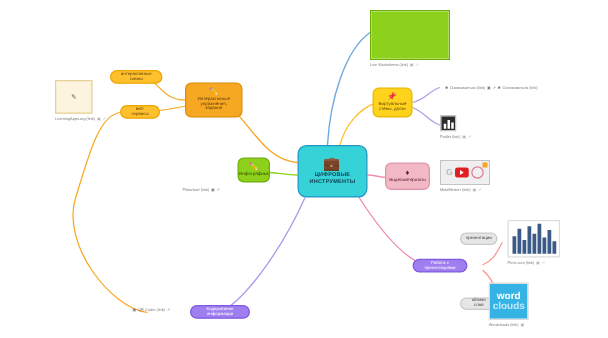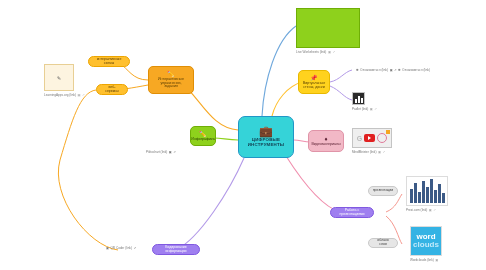--- a/index.html
+++ b/index.html
@@ -240,21 +240,21 @@
         <i style="left:35px;width:3px;height:10px;"></i>
       </div>
     </div>
     <div class="caption">
       <span>Prezi.com (link)</span>
       <span class="mini">▣</span>
       <span class="mini">↗</span>
     </div>
   </div>
 
-  <div class="imgcard" style="left:410px;top:226px;">
+  <div class="imgcard" style="left:391px;top:226px;">
     <div class="imgbox" style="width:32px;height:30px;padding:0;border-color:#dcdcdc;">
       <div class="wordcloud">
         <span>word</span>
         <span class="l2">clouds</span>
       </div>
     </div>
     <div class="caption">
       <span>Wordclouds (link)</span>
       <span class="mini">▣</span>
     </div>

